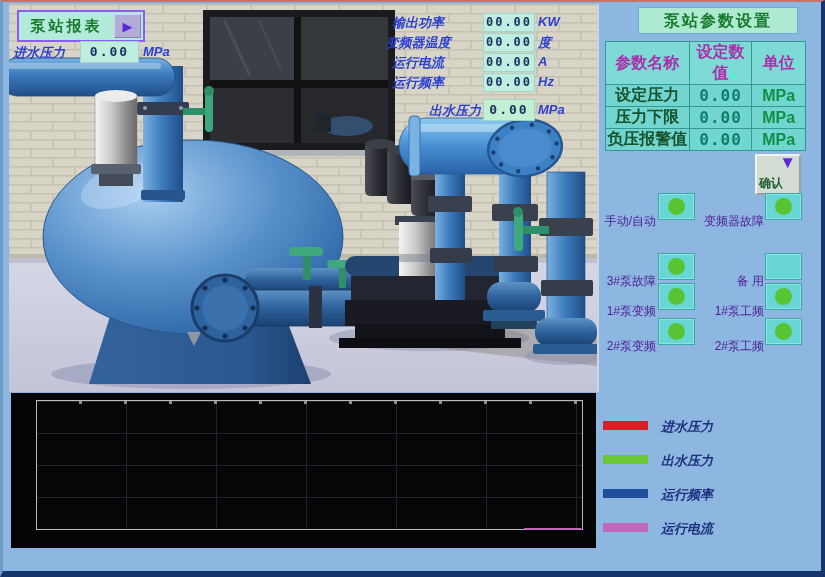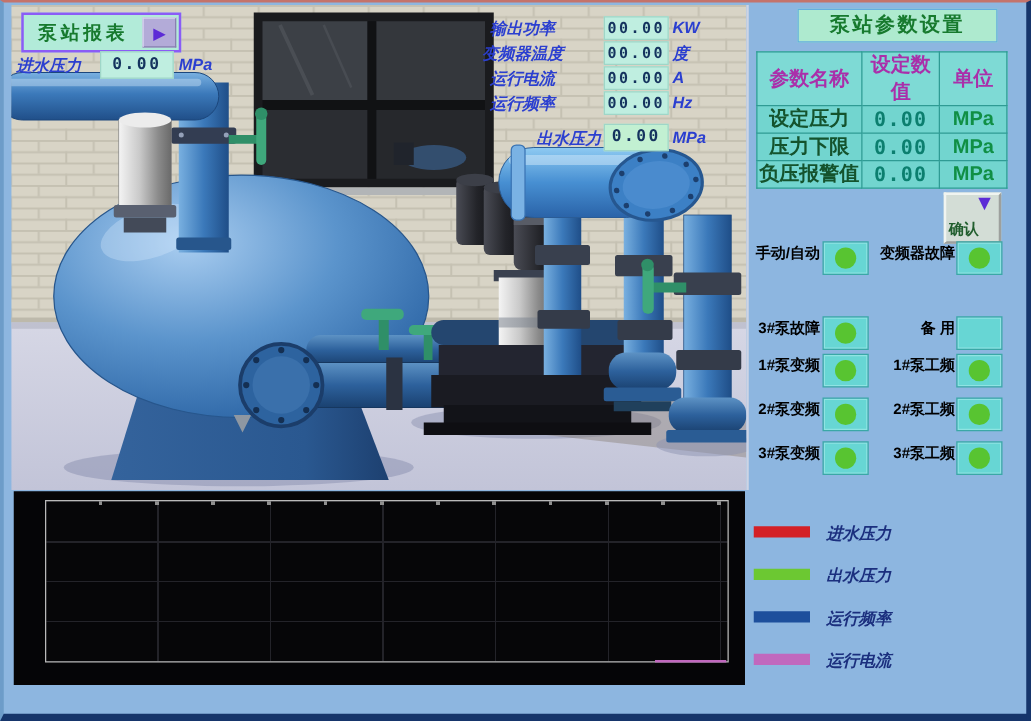--- a/index.html
+++ b/index.html
@@ -51,21 +51,21 @@
   .param-table td.vl{color:#0c7f6f;width:62px;letter-spacing:1px;cursor:pointer;
       font-family:"DejaVu Sans Mono","Liberation Mono",monospace;}
   .param-table td.un{color:#108f45;width:53px;}
   .confirm-btn{left:752px;top:152px;width:42px;height:37px;background:#d3ddd6;
       border:2px outset #f0f4f0;cursor:pointer;}
   .confirm-btn .tri{position:absolute;right:3px;top:-3px;font-size:17px;color:#5c2bd6;}
   .confirm-btn .txt{position:absolute;left:2px;bottom:1px;font-size:12px;font-weight:bold;color:#215e2e;}
 
   
   .srow{left:556px;width:246px;height:23px;}
-  .srow .lb{position:absolute;top:0;font-size:12px;font-weight:bold;color:#000000;
+  .srow .lb{position:absolute;top:19px;font-size:12px;font-weight:normal;color:#4c1d95;
       white-space:nowrap;text-align:right;}
   .srow .lb1{left:0;width:97px;}
   .srow .lb2{left:132px;width:73px;}
   .lampbox{position:absolute;top:0;width:33px;height:23px;background:#67d6d4;
       border:1px solid #8fe4e2;outline:1px solid #3aa8a6;display:flex;
       align-items:center;justify-content:center;}
   .lampbox.b1{left:100px;}
   .lampbox.b2{left:207px;}
   .lamp{width:17px;height:17px;border-radius:50%;}
 
@@ -378,30 +378,20 @@
   <div class="abs srow" style="top:317px">
     <span class="lb lb1">2#泵变频</span>
     <div class="lampbox b1">
         <div class="lamp" style="background: rgb(88, 196, 49);"></div>
       </div>
     <span class="lb lb2">2#泵工频</span>
     <div class="lampbox b2">
         <div class="lamp" style="background: rgb(88, 196, 49);"></div>
       </div>
   </div>
-  <div class="abs srow" style="top:352px">
-    <span class="lb lb1">3#泵变频</span>
-    <div class="lampbox b1">
-        <div class="lamp" style="background: rgb(88, 196, 49);"></div>
-      </div>
-    <span class="lb lb2">3#泵工频</span>
-    <div class="lampbox b2">
-        <div class="lamp" style="background: rgb(88, 196, 49);"></div>
-      </div>
-  </div>
 
   <div class="abs chart-panel">
     <div class="plot">
       <div class="ticks"></div>
       <div class="trace" style="background: rgb(193, 104, 190);"></div>
     </div>
   </div>
 
   <div class="abs leg" style="top:416px">
     <div class="sw" style="background: rgb(212, 32, 38);"></div>

